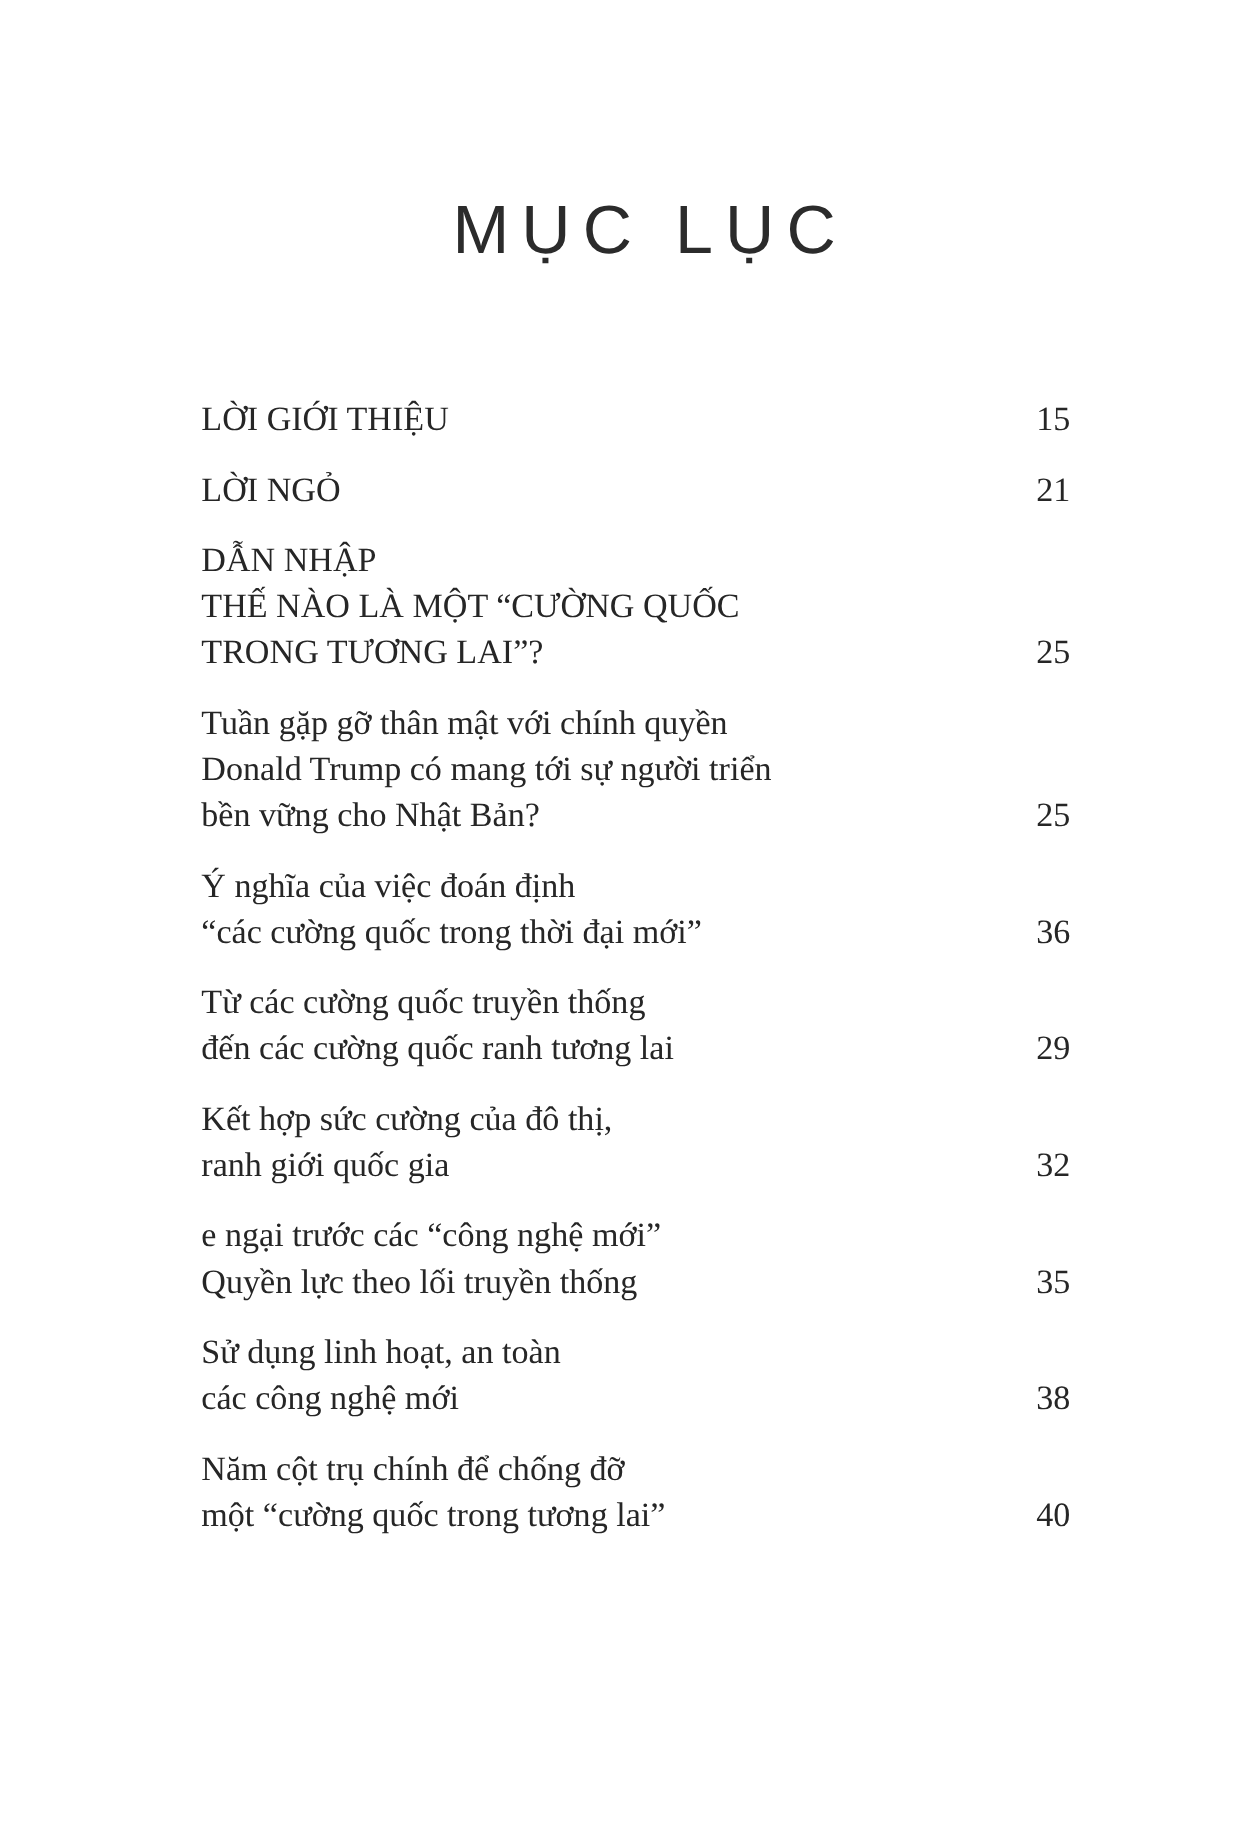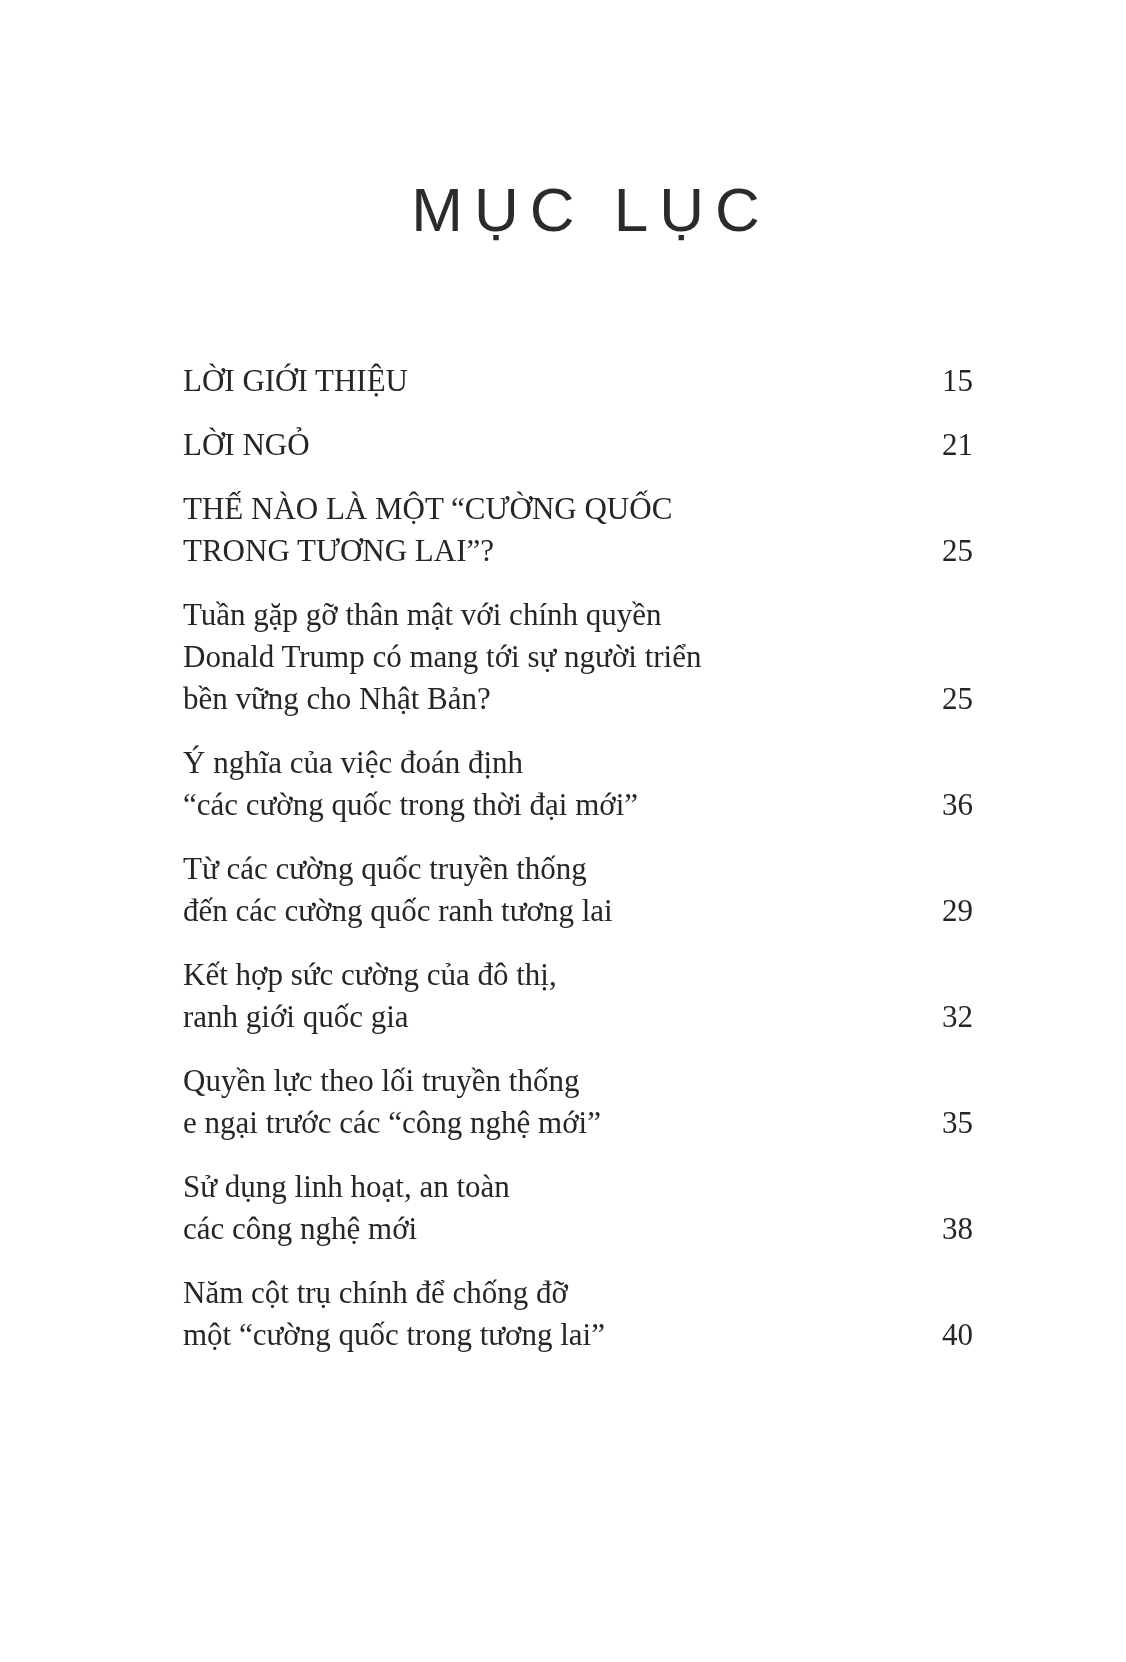--- a/index.html
+++ b/index.html
@@ -68,20 +68,21 @@
 
   <div class="toc-entry">
     <div class="entry-lines">
           <div class="entry-line">LỜI NGỎ</div>
         </div>
     <div class="entry-page">21</div>
   </div>
 
   <div class="toc-entry">
     <div class="entry-lines">
+          <div class="entry-line">DẪN NHẬP</div>
           <div class="entry-line">THẾ NÀO LÀ MỘT “CƯỜNG QUỐC</div>
           <div class="entry-line">TRONG TƯƠNG LAI”?</div>
         </div>
     <div class="entry-page">25</div>
   </div>
 
   <div class="toc-entry">
     <div class="entry-lines">
           <div class="entry-line">Tuần gặp gỡ thân mật với chính quyền</div>
           <div class="entry-line">Donald Trump có mang tới sự người triển</div>
@@ -109,22 +110,22 @@
   <div class="toc-entry">
     <div class="entry-lines">
           <div class="entry-line">Kết hợp sức cường của đô thị,</div>
           <div class="entry-line">ranh giới quốc gia</div>
         </div>
     <div class="entry-page">32</div>
   </div>
 
   <div class="toc-entry">
     <div class="entry-lines">
+          <div class="entry-line">e ngại trước các “công nghệ mới”</div>
           <div class="entry-line">Quyền lực theo lối truyền thống</div>
-          <div class="entry-line">e ngại trước các “công nghệ mới”</div>
         </div>
     <div class="entry-page">35</div>
   </div>
 
   <div class="toc-entry">
     <div class="entry-lines">
           <div class="entry-line">Sử dụng linh hoạt, an toàn</div>
           <div class="entry-line">các công nghệ mới</div>
         </div>
     <div class="entry-page">38</div>

